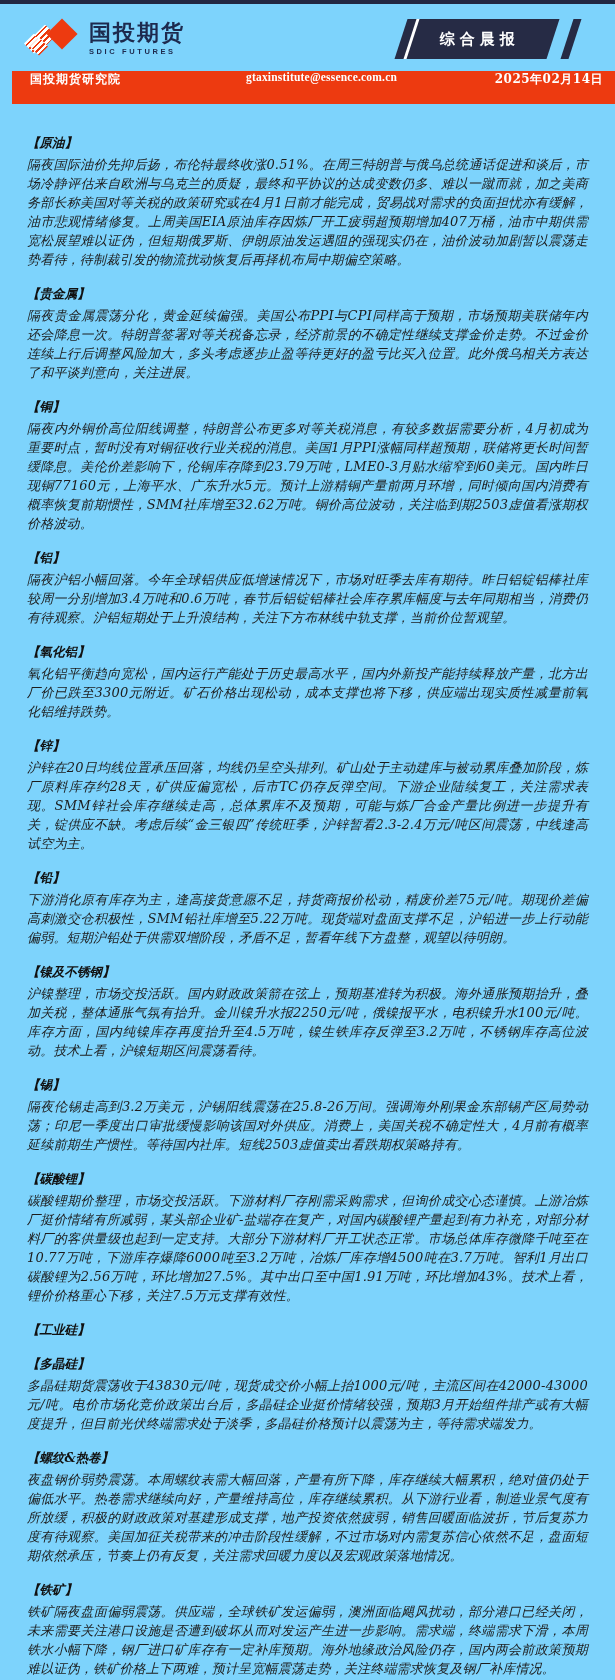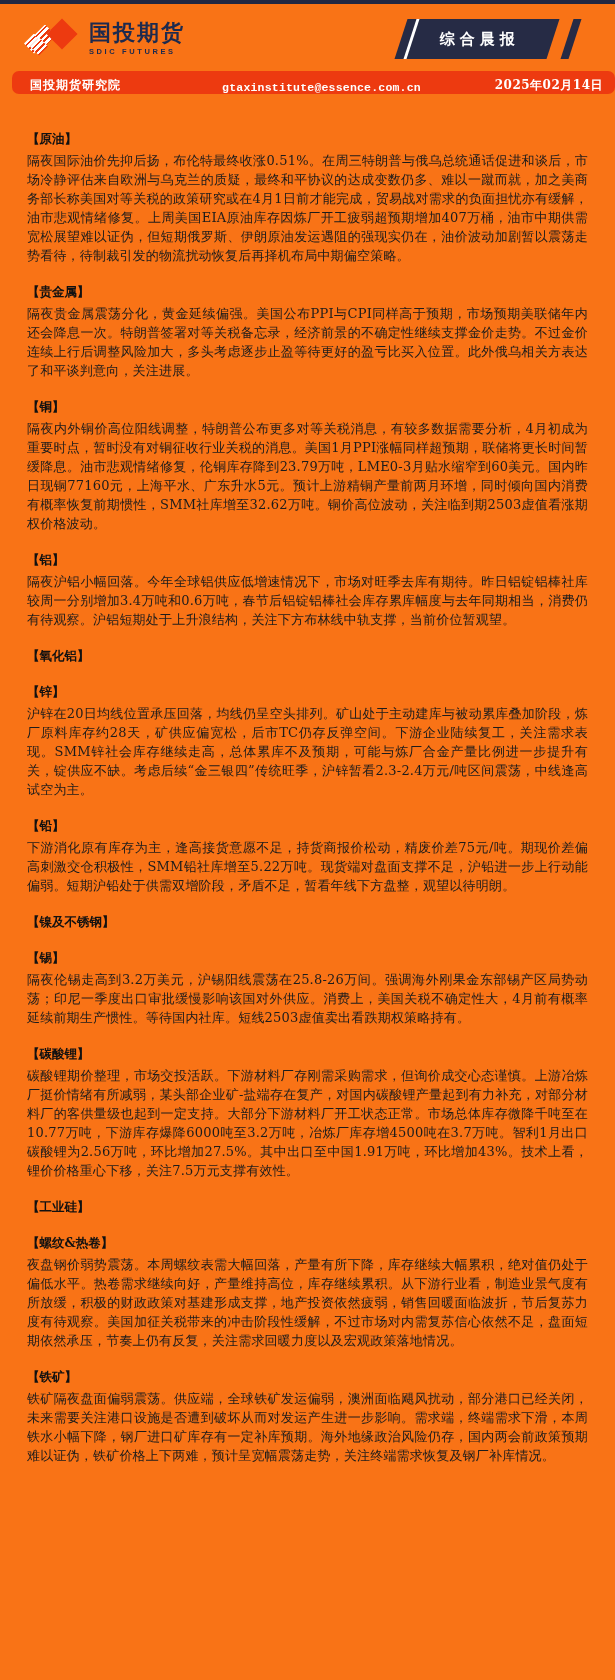--- a/index.html
+++ b/index.html
@@ -1,19 +1,19 @@
 <!DOCTYPE html>
 <html lang="zh"><head>
 <meta charset="utf-8">
 <style>
   html,body{margin:0;padding:0;background:#ffffff;}
   .page{
     position:relative;
     width:615px;height:1680px;
-    background:#f97316;
+    background:#7dd3fc;
     overflow:hidden;
     font-family:"DejaVu Serif","Liberation Serif",serif;
     color:#1c1c1c;
   }
   
   .top-rule{width:615px;height:4px;background:#222742;}
   
   .header{
     display:flex;justify-content:space-between;align-items:center;
     padding:9px 22px 7px 24px;height:51px;
@@ -56,42 +56,42 @@
     font-family:"Liberation Sans",sans-serif;
     color:#ffffff;font-size:15px;font-weight:700;letter-spacing:5px;
     white-space:nowrap;padding-left:5px;
   }
   .banner-sliver{
     position:absolute;right:2px;top:0;width:8px;height:40px;
     background:#262b45;transform:skewX(-18deg);
   }
   
   .info-bar{
-    margin-left:12px;width:603px;height:23px;
+    margin-left:12px;width:603px;height:33px;
     background:#ed3a10;color:#ffffff;
-    display:flex;align-items:flex-end;
+    display:flex;align-items:flex-start;
     font-size:12px;
-    padding:0;box-sizing:border-box;border-radius:7px;
+    padding:0;box-sizing:border-box;
   }
   .info-left{
     width:170px;padding-left:18px;font-weight:700;letter-spacing:1px;
     font-family:"DejaVu Serif","Liberation Serif",serif;
   }
   .info-email{
     flex:1;text-align:center;font-weight:700;
-    font-family:Liberation Mono, monospace;
+    font-family:Liberation Serif, serif;
     font-size:11.5px;letter-spacing:0.2px;
   }
   .info-date{
     width:160px;padding-right:12px;text-align:right;font-weight:700;
     letter-spacing:0.5px;
   }
   
   .content{padding:18px 27px 0 27px;}
-  .content section{margin:17px 0 15px 0;}
+  .content section{margin:11px 0 15px 0;font-style:italic;}
   .content h2{
     margin:0 0 3px 0;
     font-size:12.5px;line-height:19px;font-weight:700;color:#111111;
   }
   .content p{
     margin:0;
     font-size:13px;line-height:19px;color:#1c1c1c;
     text-align:justify;text-align-last:left;
     letter-spacing:0.2px;
   }
@@ -134,50 +134,56 @@
       <section>
         <h2>【原油】</h2>
         <p>隔夜国际油价先抑后扬，布伦特最终收涨0.51%。在周三特朗普与俄乌总统通话促进和谈后，市场冷静评估来自欧洲与乌克兰的质疑，最终和平协议的达成变数仍多、难以一蹴而就，加之美商务部长称美国对等关税的政策研究或在4月1日前才能完成，贸易战对需求的负面担忧亦有缓解，油市悲观情绪修复。上周美国EIA原油库存因炼厂开工疲弱超预期增加407万桶，油市中期供需宽松展望难以证伪，但短期俄罗斯、伊朗原油发运遇阻的强现实仍在，油价波动加剧暂以震荡走势看待，待制裁引发的物流扰动恢复后再择机布局中期偏空策略。</p>
       </section>
       <section>
         <h2>【贵金属】</h2>
         <p>隔夜贵金属震荡分化，黄金延续偏强。美国公布PPI与CPI同样高于预期，市场预期美联储年内还会降息一次。特朗普签署对等关税备忘录，经济前景的不确定性继续支撑金价走势。不过金价连续上行后调整风险加大，多头考虑逐步止盈等待更好的盈亏比买入位置。此外俄乌相关方表达了和平谈判意向，关注进展。</p>
       </section>
       <section>
         <h2>【铜】</h2>
-        <p>隔夜内外铜价高位阳线调整，特朗普公布更多对等关税消息，有较多数据需要分析，4月初成为重要时点，暂时没有对铜征收行业关税的消息。美国1月PPI涨幅同样超预期，联储将更长时间暂缓降息。油市悲观情绪修复，伦铜库存降到23.79万吨，LME0-3月贴水缩窄到60美元。国内昨日现铜77160元，上海平水、广东升水5元。预计上游精铜产量前两月环增，同时倾向国内消费有概率恢复前期惯性，SMM社库增至32.62万吨。铜价高位波动，关注临到期2503虚值看涨期权价格波动。</p>
+        <p>隔夜内外铜价高位阳线调整，特朗普公布更多对等关税消息，有较多数据需要分析，4月初成为重要时点，暂时没有对铜征收行业关税的消息。美国1月PPI涨幅同样超预期，联储将更长时间暂缓降息。美伦价差影响下，伦铜库存降到23.79万吨，LME0-3月贴水缩窄到60美元。国内昨日现铜77160元，上海平水、广东升水5元。预计上游精铜产量前两月环增，同时倾向国内消费有概率恢复前期惯性，SMM社库增至32.62万吨。铜价高位波动，关注临到期2503虚值看涨期权价格波动。</p>
       </section>
       <section>
         <h2>【铝】</h2>
         <p>隔夜沪铝小幅回落。今年全球铝供应低增速情况下，市场对旺季去库有期待。昨日铝锭铝棒社库较周一分别增加3.4万吨和0.6万吨，春节后铝锭铝棒社会库存累库幅度与去年同期相当，消费仍有待观察。沪铝短期处于上升浪结构，关注下方布林线中轨支撑，当前价位暂观望。</p>
       </section>
       <section>
         <h2>【氧化铝】</h2>
+        <p>氧化铝平衡趋向宽松，国内运行产能处于历史最高水平，国内外新投产能持续释放产量，北方出厂价已跌至3300元附近。矿石价格出现松动，成本支撑也将下移，供应端出现实质性减量前氧化铝维持跌势。</p>
       </section>
       <section>
         <h2>【锌】</h2>
         <p>沪锌在20日均线位置承压回落，均线仍呈空头排列。矿山处于主动建库与被动累库叠加阶段，炼厂原料库存约28天，矿供应偏宽松，后市TC仍存反弹空间。下游企业陆续复工，关注需求表现。SMM锌社会库存继续走高，总体累库不及预期，可能与炼厂合金产量比例进一步提升有关，锭供应不缺。考虑后续“金三银四”传统旺季，沪锌暂看2.3-2.4万元/吨区间震荡，中线逢高试空为主。</p>
       </section>
       <section>
         <h2>【铅】</h2>
         <p>下游消化原有库存为主，逢高接货意愿不足，持货商报价松动，精废价差75元/吨。期现价差偏高刺激交仓积极性，SMM铅社库增至5.22万吨。现货端对盘面支撑不足，沪铅进一步上行动能偏弱。短期沪铅处于供需双增阶段，矛盾不足，暂看年线下方盘整，观望以待明朗。</p>
       </section>
       <section>
         <h2>【镍及不锈钢】</h2>
+        <p>沪镍整理，市场交投活跃。国内财政政策箭在弦上，预期基准转为积极。海外通胀预期抬升，叠加关税，整体通胀气氛有抬升。金川镍升水报2250元/吨，俄镍报平水，电积镍升水100元/吨。库存方面，国内纯镍库存再度抬升至4.5万吨，镍生铁库存反弹至3.2万吨，不锈钢库存高位波动。技术上看，沪镍短期区间震荡看待。</p>
       </section>
       <section>
         <h2>【锡】</h2>
         <p>隔夜伦锡走高到3.2万美元，沪锡阳线震荡在25.8-26万间。强调海外刚果金东部锡产区局势动荡；印尼一季度出口审批缓慢影响该国对外供应。消费上，美国关税不确定性大，4月前有概率延续前期生产惯性。等待国内社库。短线2503虚值卖出看跌期权策略持有。</p>
       </section>
       <section>
         <h2>【碳酸锂】</h2>
         <p>碳酸锂期价整理，市场交投活跃。下游材料厂存刚需采购需求，但询价成交心态谨慎。上游冶炼厂挺价情绪有所减弱，某头部企业矿-盐端存在复产，对国内碳酸锂产量起到有力补充，对部分材料厂的客供量级也起到一定支持。大部分下游材料厂开工状态正常。市场总体库存微降千吨至在10.77万吨，下游库存爆降6000吨至3.2万吨，冶炼厂库存增4500吨在3.7万吨。智利1月出口碳酸锂为2.56万吨，环比增加27.5%。其中出口至中国1.91万吨，环比增加43%。技术上看，锂价价格重心下移，关注7.5万元支撑有效性。</p>
       </section>
       <section>
         <h2>【工业硅】</h2>
+      </section>
+      <section>
+        <h2>【多晶硅】</h2>
+        <p>多晶硅期货震荡收于43830元/吨，现货成交价小幅上抬1000元/吨，主流区间在42000-43000元/吨。电价市场化竞价政策出台后，多晶硅企业挺价情绪较强，预期3月开始组件排产或有大幅度提升，但目前光伏终端需求处于淡季，多晶硅价格预计以震荡为主，等待需求端发力。</p>
       </section>
       <section>
         <h2>【螺纹&amp;热卷】</h2>
         <p>夜盘钢价弱势震荡。本周螺纹表需大幅回落，产量有所下降，库存继续大幅累积，绝对值仍处于偏低水平。热卷需求继续向好，产量维持高位，库存继续累积。从下游行业看，制造业景气度有所放缓，积极的财政政策对基建形成支撑，地产投资依然疲弱，销售回暖面临波折，节后复苏力度有待观察。美国加征关税带来的冲击阶段性缓解，不过市场对内需复苏信心依然不足，盘面短期依然承压，节奏上仍有反复，关注需求回暖力度以及宏观政策落地情况。</p>
       </section>
       <section>
         <h2>【铁矿】</h2>
         <p>铁矿隔夜盘面偏弱震荡。供应端，全球铁矿发运偏弱，澳洲面临飓风扰动，部分港口已经关闭，未来需要关注港口设施是否遭到破坏从而对发运产生进一步影响。需求端，终端需求下滑，本周铁水小幅下降，钢厂进口矿库存有一定补库预期。海外地缘政治风险仍存，国内两会前政策预期难以证伪，铁矿价格上下两难，预计呈宽幅震荡走势，关注终端需求恢复及钢厂补库情况。</p>
       </section>
     </div>

